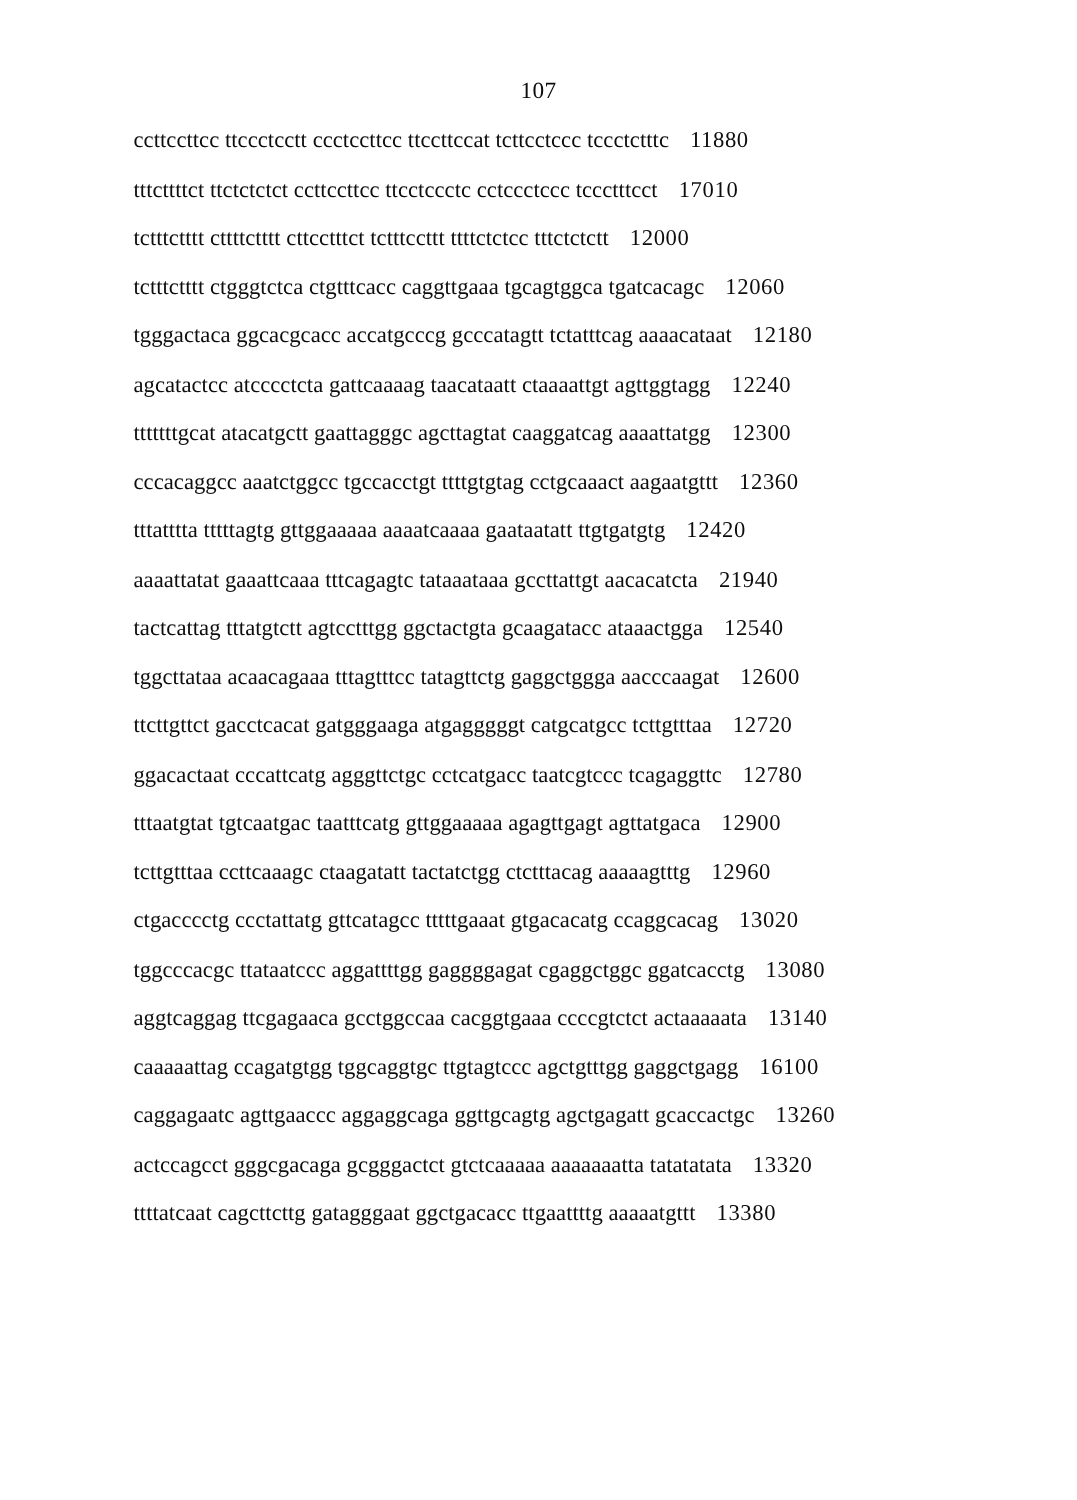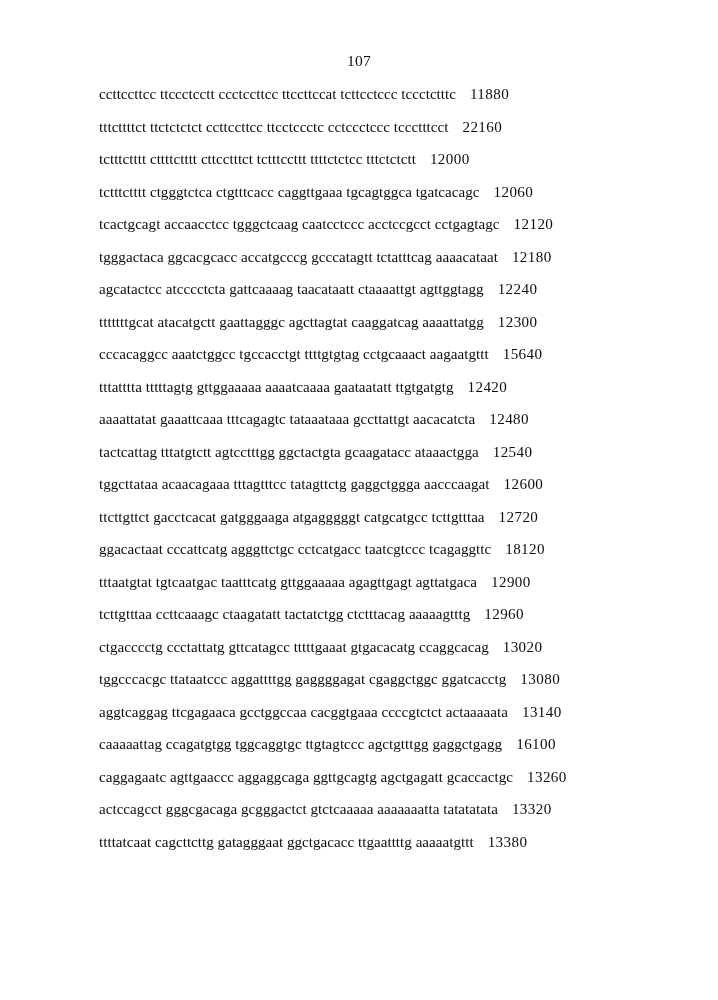--- a/index.html
+++ b/index.html
@@ -26,21 +26,21 @@
     top: 52px;
     left: 0;
     width: 718px;
     text-align: center;
     font-size: 15.5px;
     letter-spacing: 0.3px;
   }
   .sequence-body {
     position: absolute;
     top: 78px;
-    left: 99px;
+    left: 89px;
     width: 540px;
   }
   .seq-line {
     display: block;
     font-size: 15.1px;
     line-height: 32.5px;
     white-space: nowrap;
     letter-spacing: 0.02px;
   }
   .seq-bases {
@@ -55,34 +55,33 @@
 </head>
 <body>
 
 <div class="page">
 
   <div class="page-number">107</div>
 
   <div class="sequence-body">
 
   <div class="seq-line"><span class="seq-bases">ccttccttcc ttccctcctt ccctccttcc ttccttccat tcttcctccc tccctctttc</span><span class="seq-index">11880</span></div>
-      <div class="seq-line"><span class="seq-bases">tttcttttct ttctctctct ccttccttcc ttcctccctc cctccctccc tccctttcct</span><span class="seq-index">22160</span></div>
+      <div class="seq-line"><span class="seq-bases">tttcttttct ttctctctct ccttccttcc ttcctccctc cctccctccc tccctttcct</span><span class="seq-index">17010</span></div>
       <div class="seq-line"><span class="seq-bases">tctttctttt cttttctttt cttcctttct tctttccttt ttttctctcc tttctctctt</span><span class="seq-index">12000</span></div>
       <div class="seq-line"><span class="seq-bases">tctttctttt ctgggtctca ctgtttcacc caggttgaaa tgcagtggca tgatcacagc</span><span class="seq-index">12060</span></div>
-      <div class="seq-line"><span class="seq-bases">tcactgcagt accaacctcc tgggctcaag caatcctccc acctccgcct cctgagtagc</span><span class="seq-index">12120</span></div>
       <div class="seq-line"><span class="seq-bases">tgggactaca ggcacgcacc accatgcccg gcccatagtt tctatttcag aaaacataat</span><span class="seq-index">12180</span></div>
       <div class="seq-line"><span class="seq-bases">agcatactcc atcccctcta gattcaaaag taacataatt ctaaaattgt agttggtagg</span><span class="seq-index">12240</span></div>
       <div class="seq-line"><span class="seq-bases">tttttttgcat atacatgctt gaattagggc agcttagtat caaggatcag aaaattatgg</span><span class="seq-index">12300</span></div>
-      <div class="seq-line"><span class="seq-bases">cccacaggcc aaatctggcc tgccacctgt ttttgtgtag cctgcaaact aagaatgttt</span><span class="seq-index">15640</span></div>
+      <div class="seq-line"><span class="seq-bases">cccacaggcc aaatctggcc tgccacctgt ttttgtgtag cctgcaaact aagaatgttt</span><span class="seq-index">12360</span></div>
       <div class="seq-line"><span class="seq-bases">tttatttta tttttagtg gttggaaaaa aaaatcaaaa gaataatatt ttgtgatgtg</span><span class="seq-index">12420</span></div>
-      <div class="seq-line"><span class="seq-bases">aaaattatat gaaattcaaa tttcagagtc tataaataaa gccttattgt aacacatcta</span><span class="seq-index">12480</span></div>
+      <div class="seq-line"><span class="seq-bases">aaaattatat gaaattcaaa tttcagagtc tataaataaa gccttattgt aacacatcta</span><span class="seq-index">21940</span></div>
       <div class="seq-line"><span class="seq-bases">tactcattag tttatgtctt agtcctttgg ggctactgta gcaagatacc ataaactgga</span><span class="seq-index">12540</span></div>
       <div class="seq-line"><span class="seq-bases">tggcttataa acaacagaaa tttagtttcc tatagttctg gaggctggga aacccaagat</span><span class="seq-index">12600</span></div>
       <div class="seq-line"><span class="seq-bases">ttcttgttct gacctcacat gatgggaaga atgagggggt catgcatgcc tcttgtttaa</span><span class="seq-index">12720</span></div>
-      <div class="seq-line"><span class="seq-bases">ggacactaat cccattcatg agggttctgc cctcatgacc taatcgtccc tcagaggttc</span><span class="seq-index">18120</span></div>
+      <div class="seq-line"><span class="seq-bases">ggacactaat cccattcatg agggttctgc cctcatgacc taatcgtccc tcagaggttc</span><span class="seq-index">12780</span></div>
       <div class="seq-line"><span class="seq-bases">tttaatgtat tgtcaatgac taatttcatg gttggaaaaa agagttgagt agttatgaca</span><span class="seq-index">12900</span></div>
       <div class="seq-line"><span class="seq-bases">tcttgtttaa ccttcaaagc ctaagatatt tactatctgg ctctttacag aaaaagtttg</span><span class="seq-index">12960</span></div>
       <div class="seq-line"><span class="seq-bases">ctgacccctg ccctattatg gttcatagcc tttttgaaat gtgacacatg ccaggcacag</span><span class="seq-index">13020</span></div>
       <div class="seq-line"><span class="seq-bases">tggcccacgc ttataatccc aggattttgg gaggggagat cgaggctggc ggatcacctg</span><span class="seq-index">13080</span></div>
       <div class="seq-line"><span class="seq-bases">aggtcaggag ttcgagaaca gcctggccaa cacggtgaaa ccccgtctct actaaaaata</span><span class="seq-index">13140</span></div>
       <div class="seq-line"><span class="seq-bases">caaaaattag ccagatgtgg tggcaggtgc ttgtagtccc agctgtttgg gaggctgagg</span><span class="seq-index">16100</span></div>
       <div class="seq-line"><span class="seq-bases">caggagaatc agttgaaccc aggaggcaga ggttgcagtg agctgagatt gcaccactgc</span><span class="seq-index">13260</span></div>
       <div class="seq-line"><span class="seq-bases">actccagcct gggcgacaga gcgggactct gtctcaaaaa aaaaaaatta tatatatata</span><span class="seq-index">13320</span></div>
       <div class="seq-line"><span class="seq-bases">ttttatcaat cagcttcttg gatagggaat ggctgacacc ttgaattttg aaaaatgttt</span><span class="seq-index">13380</span></div>
     </div>

